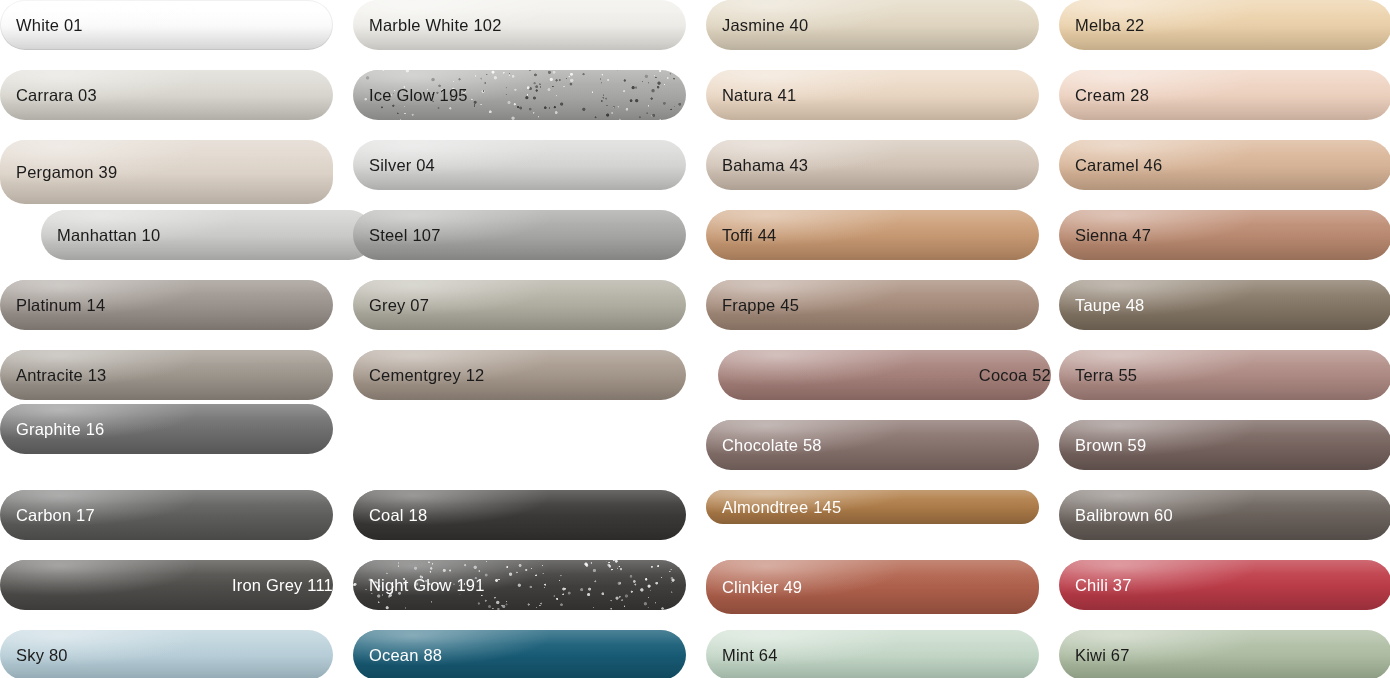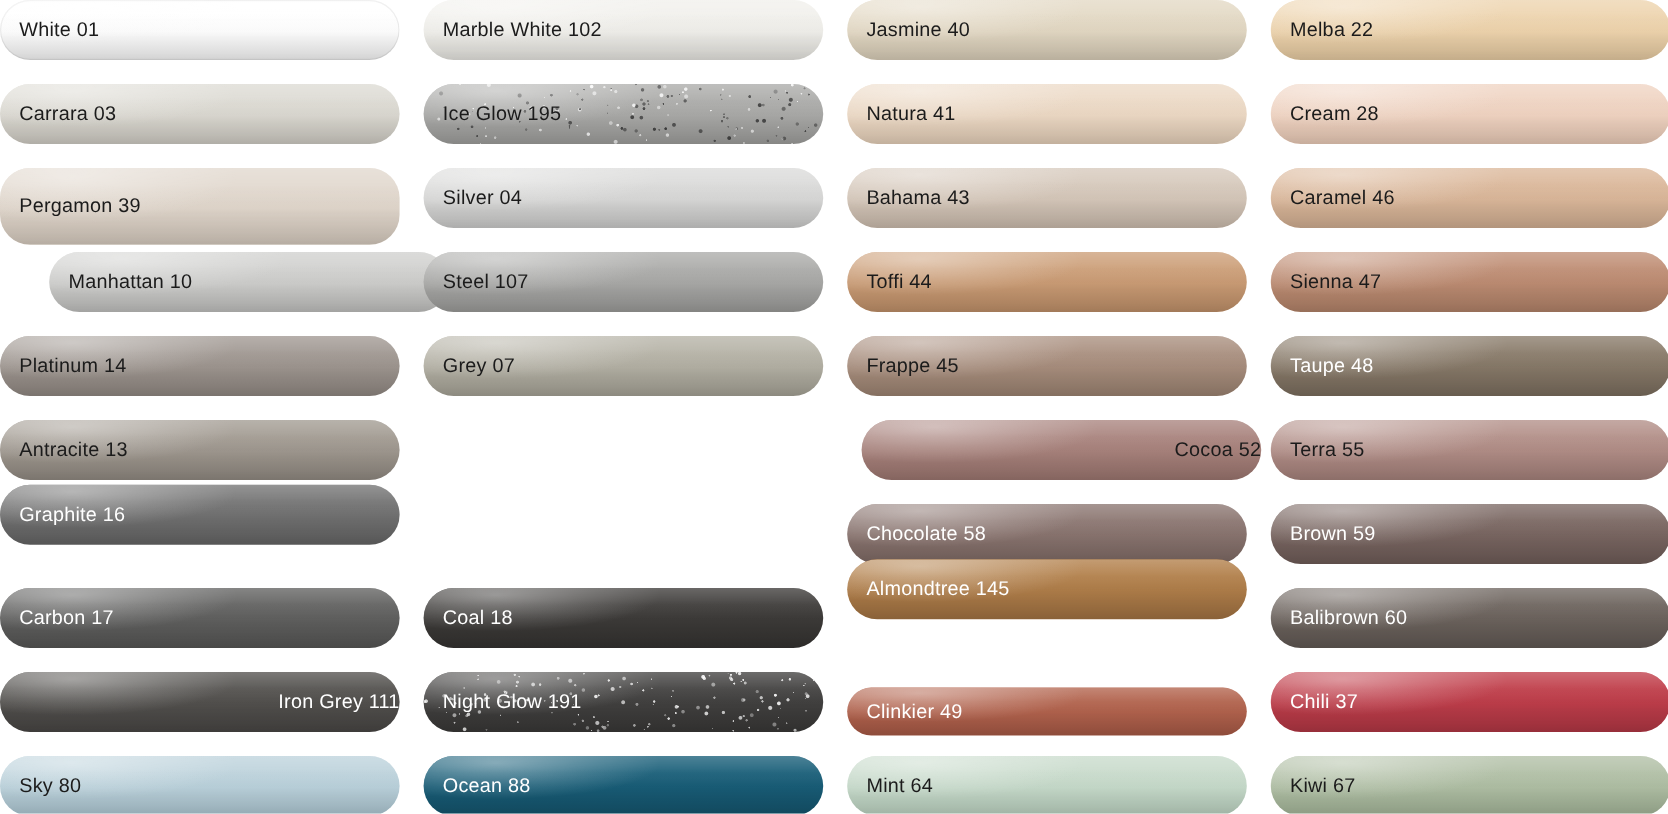--- a/index.html
+++ b/index.html
@@ -132,20 +132,24 @@
       <span class="chip-label">Silver 04</span>
     </div>
     <div class="swatch dark-text" style="left: 353px; top: 210px; width: 333px; height: 50px; border-radius: 25px; background: linear-gradient(rgb(173, 173, 171) 0%, rgb(173, 173, 171) 22%, rgb(152, 152, 150) 100%);">
       <div class="sheen"></div>
       <span class="chip-label">Steel 107</span>
     </div>
     <div class="swatch dark-text" style="left: 353px; top: 280px; width: 333px; height: 50px; border-radius: 25px; background: linear-gradient(rgb(183, 180, 168) 0%, rgb(183, 180, 168) 22%, rgb(162, 159, 147) 100%);">
       <div class="sheen"></div>
       <span class="chip-label">Grey 07</span>
     </div>
+    <div class="swatch dark-text" style="left: 353px; top: 350px; width: 333px; height: 50px; border-radius: 25px; background: linear-gradient(rgb(171, 157, 145) 0%, rgb(171, 157, 145) 22%, rgb(150, 137, 125) 100%);">
+      <div class="sheen"></div>
+      <span class="chip-label">Cementgrey 12</span>
+    </div>
     <div class="swatch light-text" style="left: 353px; top: 490px; width: 333px; height: 50px; border-radius: 25px; background: linear-gradient(rgb(64, 62, 60) 0%, rgb(64, 62, 60) 22%, rgb(52, 50, 48) 100%);">
       <div class="sheen"></div>
       <span class="chip-label">Coal 18</span>
     </div>
     <div class="swatch light-text" style="left: 353px; top: 560px; width: 333px; height: 50px; border-radius: 25px; background: linear-gradient(rgb(69, 68, 67) 0%, rgb(69, 68, 67) 22%, rgb(56, 55, 54) 100%);">
       <div class="speckles" style="background-image: radial-gradient(1.61px at 92.95% 97.13%, rgba(255, 255, 255, 0.73) 0%, rgba(255, 255, 255, 0.73) 60%, rgba(0, 0, 0, 0) 100%), radial-gradient(1.11px at 54.99% 30.68%, rgba(255, 255, 255, 0.81) 0%, rgba(255, 255, 255, 0.81) 60%, rgba(0, 0, 0, 0) 100%), radial-gradient(1.57px at 22.9% 48.12%, rgba(255, 255, 255, 0.67) 0%, rgba(255, 255, 255, 0.67) 60%, rgba(0, 0, 0, 0) 100%), radial-gradient(0.54px at 72.26% 94.8%, rgba(255, 255, 255, 0.53) 0%, rgba(255, 255, 255, 0.53) 60%, rgba(0, 0, 0, 0) 100%), radial-gradient(1.58px at 95.74% 36.35%, rgba(255, 255, 255, 0.4) 0%, rgba(255, 255, 255, 0.4) 60%, rgba(0, 0, 0, 0) 100%), radial-gradient(0.77px at 38.72% 71.31%, rgba(255, 255, 255, 0.86) 0%, rgba(255, 255, 255, 0.86) 60%, rgba(0, 0, 0, 0) 100%), radial-gradient(0.93px at 13.65% 12.27%, rgba(255, 255, 255, 0.57) 0%, rgba(255, 255, 255, 0.57) 60%, rgba(0, 0, 0, 0) 100%), radial-gradient(0.55px at 32% 51.48%, rgba(255, 255, 255, 0.57) 0%, rgba(255, 255, 255, 0.57) 60%, rgba(0, 0, 0, 0) 100%), radial-gradient(1.21px at 72.78% 42.73%, rgba(255, 255, 255, 0.55) 0%, rgba(255, 255, 255, 0.55) 60%, rgba(0, 0, 0, 0) 100%), radial-gradient(1.5px at 23.49% 16.87%, rgba(255, 255, 255, 0.65) 0%, rgba(255, 255, 255, 0.65) 60%, rgba(0, 0, 0, 0) 100%), radial-gradient(1.78px at 13.97% 66.61%, rgba(255, 255, 255, 0.6) 0%, rgba(255, 255, 255, 0.6) 60%, rgba(0, 0, 0, 0) 100%), radial-gradient(1.86px at 71.04% 58.26%, rgba(255, 255, 255, 0.66) 0%, rgba(255, 255, 255, 0.66) 60%, rgba(0, 0, 0, 0) 100%), radial-gradient(1.88px at 98.58% 7.34%, rgba(255, 255, 255, 0.52) 0%, rgba(255, 255, 255, 0.52) 60%, rgba(0, 0, 0, 0) 100%), radial-gradient(1px at 15.74% 96.17%, rgba(255, 255, 255, 0.36) 0%, rgba(255, 255, 255, 0.36) 60%, rgba(0, 0, 0, 0) 100%), radial-gradient(0.67px at 95.18% 22.92%, rgba(255, 255, 255, 0.77) 0%, rgba(255, 255, 255, 0.77) 60%, rgba(0, 0, 0, 0) 100%), radial-gradient(1.17px at 80.1% 73.5%, rgba(255, 255, 255, 0.62) 0%, rgba(255, 255, 255, 0.62) 60%, rgba(0, 0, 0, 0) 100%), radial-gradient(1.94px at 88.91% 52.31%, rgba(255, 255, 255, 0.86) 0%, rgba(255, 255, 255, 0.86) 60%, rgba(0, 0, 0, 0) 100%), radial-gradient(0.7px at 32.13% 68.15%, rgba(255, 255, 255, 0.56) 0%, rgba(255, 255, 255, 0.56) 60%, rgba(0, 0, 0, 0) 100%), radial-gradient(1.1px at 42.61% 75.38%, rgba(255, 255, 255, 0.63) 0%, rgba(255, 255, 255, 0.63) 60%, rgba(0, 0, 0, 0) 100%), radial-gradient(1.2px at 84.8% 49.03%, rgba(255, 255, 255, 0.65) 0%, rgba(255, 255, 255, 0.65) 60%, rgba(0, 0, 0, 0) 100%), radial-gradient(1.18px at 46.33% 14.12%, rgba(255, 255, 255, 0.84) 0%, rgba(255, 255, 255, 0.84) 60%, rgba(0, 0, 0, 0) 100%), radial-gradient(1.93px at 27.41% 20.8%, rgba(255, 255, 255, 0.66) 0%, rgba(255, 255, 255, 0.66) 60%, rgba(0, 0, 0, 0) 100%), radial-gradient(1.5px at 88.04% 38.71%, rgba(255, 255, 255, 0.9) 0%, rgba(255, 255, 255, 0.9) 60%, rgba(0, 0, 0, 0) 100%), radial-gradient(1.85px at 11.22% 70.6%, rgba(255, 255, 255, 0.76) 0%, rgba(255, 255, 255, 0.76) 60%, rgba(0, 0, 0, 0) 100%), radial-gradient(1.26px at 39.85% 81.32%, rgba(255, 255, 255, 0.54) 0%, rgba(255, 255, 255, 0.54) 60%, rgba(0, 0, 0, 0) 100%), radial-gradient(1.86px at 50.17% 10.88%, rgba(255, 255, 255, 0.59) 0%, rgba(255, 255, 255, 0.59) 60%, rgba(0, 0, 0, 0) 100%), radial-gradient(0.93px at 71.54% 5.98%, rgba(255, 255, 255, 0.61) 0%, rgba(255, 255, 255, 0.61) 60%, rgba(0, 0, 0, 0) 100%), radial-gradient(1.04px at 3.03% 94.03%, rgba(255, 255, 255, 0.51) 0%, rgba(255, 255, 255, 0.51) 60%, rgba(0, 0, 0, 0) 100%), radial-gradient(0.58px at 95.53% 44.51%, rgba(255, 255, 255, 0.45) 0%, rgba(255, 255, 255, 0.45) 60%, rgba(0, 0, 0, 0) 100%), radial-gradient(0.94px at 81.52% 92.61%, rgba(255, 255, 255, 0.84) 0%, rgba(255, 255, 255, 0.84) 60%, rgba(0, 0, 0, 0) 100%), radial-gradient(0.97px at 12.99% 52.26%, rgba(255, 255, 255, 0.5) 0%, rgba(255, 255, 255, 0.5) 60%, rgba(0, 0, 0, 0) 100%), radial-gradient(0.91px at 90.84% 85.47%, rgba(255, 255, 255, 0.57) 0%, rgba(255, 255, 255, 0.57) 60%, rgba(0, 0, 0, 0) 100%), radial-gradient(1.39px at 0.28% 49.44%, rgba(255, 255, 255, 0.68) 0%, rgba(255, 255, 255, 0.68) 60%, rgba(0, 0, 0, 0) 100%), radial-gradient(0.6px at 79.45% 16.14%, rgba(255, 255, 255, 0.72) 0%, rgba(255, 255, 255, 0.72) 60%, rgba(0, 0, 0, 0) 100%), radial-gradient(2.03px at 72.5% 21%, rgba(255, 255, 255, 0.47) 0%, rgba(255, 255, 255, 0.47) 60%, rgba(0, 0, 0, 0) 100%), radial-gradient(1.9px at 18.78% 16.5%, rgba(255, 255, 255, 0.44) 0%, rgba(255, 255, 255, 0.44) 60%, rgba(0, 0, 0, 0) 100%), radial-gradient(1px at 56.1% 91.11%, rgba(255, 255, 255, 0.71) 0%, rgba(255, 255, 255, 0.71) 60%, rgba(0, 0, 0, 0) 100%), radial-gradient(1.66px at 84.49% 42.89%, rgba(255, 255, 255, 0.67) 0%, rgba(255, 255, 255, 0.67) 60%, rgba(0, 0, 0, 0) 100%), radial-gradient(0.91px at 77.5% 97.78%, rgba(255, 255, 255, 0.79) 0%, rgba(255, 255, 255, 0.79) 60%, rgba(0, 0, 0, 0) 100%), radial-gradient(1.6px at 77.11% 12.67%, rgba(255, 255, 255, 0.74) 0%, rgba(255, 255, 255, 0.74) 60%, rgba(0, 0, 0, 0) 100%), radial-gradient(1.85px at 63.28% 58.05%, rgba(255, 255, 255, 0.77) 0%, rgba(255, 255, 255, 0.77) 60%, rgba(0, 0, 0, 0) 100%), radial-gradient(1.19px at 44.77% 91.13%, rgba(255, 255, 255, 0.6) 0%, rgba(255, 255, 255, 0.6) 60%, rgba(0, 0, 0, 0) 100%), radial-gradient(1.39px at 12.02% 53.92%, rgba(255, 255, 255, 0.45) 0%, rgba(255, 255, 255, 0.45) 60%, rgba(0, 0, 0, 0) 100%), radial-gradient(0.81px at 77.49% 81.73%, rgba(255, 255, 255, 0.8) 0%, rgba(255, 255, 255, 0.8) 60%, rgba(0, 0, 0, 0) 100%), radial-gradient(0.57px at 92.63% 34.76%, rgba(255, 255, 255, 0.71) 0%, rgba(255, 255, 255, 0.71) 60%, rgba(0, 0, 0, 0) 100%), radial-gradient(1.41px at 37.78% 86.99%, rgba(255, 255, 255, 0.41) 0%, rgba(255, 255, 255, 0.41) 60%, rgba(0, 0, 0, 0) 100%), radial-gradient(1.43px at 96.51% 94.81%, rgba(255, 255, 255, 0.41) 0%, rgba(255, 255, 255, 0.41) 60%, rgba(0, 0, 0, 0) 100%), radial-gradient(1.24px at 80.83% 80.53%, rgba(255, 255, 255, 0.49) 0%, rgba(255, 255, 255, 0.49) 60%, rgba(0, 0, 0, 0) 100%), radial-gradient(0.51px at 37.59% 53.6%, rgba(255, 255, 255, 0.58) 0%, rgba(255, 255, 255, 0.58) 60%, rgba(0, 0, 0, 0) 100%), radial-gradient(0.62px at 53.56% 17.43%, rgba(255, 255, 255, 0.71) 0%, rgba(255, 255, 255, 0.71) 60%, rgba(0, 0, 0, 0) 100%), radial-gradient(1.01px at 63.1% 68.47%, rgba(255, 255, 255, 0.83) 0%, rgba(255, 255, 255, 0.83) 60%, rgba(0, 0, 0, 0) 100%), radial-gradient(0.94px at 62.43% 31.39%, rgba(255, 255, 255, 0.4) 0%, rgba(255, 255, 255, 0.4) 60%, rgba(0, 0, 0, 0) 100%), radial-gradient(1.16px at 60.48% 72.11%, rgba(255, 255, 255, 0.35) 0%, rgba(255, 255, 255, 0.35) 60%, rgba(0, 0, 0, 0) 100%), radial-gradient(0.87px at 40.12% 2.92%, rgba(255, 255, 255, 0.59) 0%, rgba(255, 255, 255, 0.59) 60%, rgba(0, 0, 0, 0) 100%), radial-gradient(0.98px at 33.43% 48.16%, rgba(255, 255, 255, 0.74) 0%, rgba(255, 255, 255, 0.74) 60%, rgba(0, 0, 0, 0) 100%), radial-gradient(1.93px at 45.28% 92.99%, rgba(255, 255, 255, 0.58) 0%, rgba(255, 255, 255, 0.58) 60%, rgba(0, 0, 0, 0) 100%), radial-gradient(1.37px at 19.89% 58.29%, rgba(255, 255, 255, 0.36) 0%, rgba(255, 255, 255, 0.36) 60%, rgba(0, 0, 0, 0) 100%), radial-gradient(2.05px at 87.8% 87.52%, rgba(255, 255, 255, 0.43) 0%, rgba(255, 255, 255, 0.43) 60%, rgba(0, 0, 0, 0) 100%), radial-gradient(1.26px at 46.1% 88.76%, rgba(255, 255, 255, 0.36) 0%, rgba(255, 255, 255, 0.36) 60%, rgba(0, 0, 0, 0) 100%), radial-gradient(1.7px at 75.02% 67.48%, rgba(255, 255, 255, 0.72) 0%, rgba(255, 255, 255, 0.72) 60%, rgba(0, 0, 0, 0) 100%), radial-gradient(1.96px at 82.12% 72%, rgba(255, 255, 255, 0.36) 0%, rgba(255, 255, 255, 0.36) 60%, rgba(0, 0, 0, 0) 100%), radial-gradient(1.07px at 89.77% 13.79%, rgba(255, 255, 255, 0.77) 0%, rgba(255, 255, 255, 0.77) 60%, rgba(0, 0, 0, 0) 100%), radial-gradient(1.36px at 52.75% 89.03%, rgba(255, 255, 255, 0.6) 0%, rgba(255, 255, 255, 0.6) 60%, rgba(0, 0, 0, 0) 100%), radial-gradient(1.37px at 7.9% 52.2%, rgba(255, 255, 255, 0.81) 0%, rgba(255, 255, 255, 0.81) 60%, rgba(0, 0, 0, 0) 100%), radial-gradient(0.79px at 8.93% 70%, rgba(255, 255, 255, 0.52) 0%, rgba(255, 255, 255, 0.52) 60%, rgba(0, 0, 0, 0) 100%), radial-gradient(1.33px at 83.7% 63.3%, rgba(255, 255, 255, 0.77) 0%, rgba(255, 255, 255, 0.77) 60%, rgba(0, 0, 0, 0) 100%), radial-gradient(0.88px at 97.63% 13.3%, rgba(255, 255, 255, 0.9) 0%, rgba(255, 255, 255, 0.9) 60%, rgba(0, 0, 0, 0) 100%), radial-gradient(0.67px at 55.21% 95.4%, rgba(255, 255, 255, 0.54) 0%, rgba(255, 255, 255, 0.54) 60%, rgba(0, 0, 0, 0) 100%), radial-gradient(1.4px at 26.04% 46.71%, rgba(255, 255, 255, 0.87) 0%, rgba(255, 255, 255, 0.87) 60%, rgba(0, 0, 0, 0) 100%), radial-gradient(1.24px at 57.71% 49.21%, rgba(255, 255, 255, 0.82) 0%, rgba(255, 255, 255, 0.82) 60%, rgba(0, 0, 0, 0) 100%), radial-gradient(0.69px at 46.15% 82.69%, rgba(255, 255, 255, 0.69) 0%, rgba(255, 255, 255, 0.69) 60%, rgba(0, 0, 0, 0) 100%), radial-gradient(1.56px at 53.39% 53.91%, rgba(255, 255, 255, 0.45) 0%, rgba(255, 255, 255, 0.45) 60%, rgba(0, 0, 0, 0) 100%), radial-gradient(0.96px at 76.92% 4.8%, rgba(255, 255, 255, 0.85) 0%, rgba(255, 255, 255, 0.85) 60%, rgba(0, 0, 0, 0) 100%), radial-gradient(0.92px at 23.58% 83.65%, rgba(255, 255, 255, 0.52) 0%, rgba(255, 255, 255, 0.52) 60%, rgba(0, 0, 0, 0) 100%), radial-gradient(0.64px at 56.96% 11.78%, rgba(255, 255, 255, 0.82) 0%, rgba(255, 255, 255, 0.82) 60%, rgba(0, 0, 0, 0) 100%), radial-gradient(1.66px at 91.19% 46.37%, rgba(255, 255, 255, 0.75) 0%, rgba(255, 255, 255, 0.75) 60%, rgba(0, 0, 0, 0) 100%), radial-gradient(1.78px at 41% 93.14%, rgba(255, 255, 255, 0.39) 0%, rgba(255, 255, 255, 0.39) 60%, rgba(0, 0, 0, 0) 100%), radial-gradient(1.34px at 21.99% 41.86%, rgba(255, 255, 255, 0.47) 0%, rgba(255, 255, 255, 0.47) 60%, rgba(0, 0, 0, 0) 100%), radial-gradient(1.22px at 56.49% 87.05%, rgba(255, 255, 255, 0.58) 0%, rgba(255, 255, 255, 0.58) 60%, rgba(0, 0, 0, 0) 100%), radial-gradient(1.66px at 76.8% 9.95%, rgba(255, 255, 255, 0.64) 0%, rgba(255, 255, 255, 0.64) 60%, rgba(0, 0, 0, 0) 100%), radial-gradient(1.28px at 91.66% 12.22%, rgba(255, 255, 255, 0.84) 0%, rgba(255, 255, 255, 0.84) 60%, rgba(0, 0, 0, 0) 100%), radial-gradient(0.81px at 42.03% 97.56%, rgba(255, 255, 255, 0.79) 0%, rgba(255, 255, 255, 0.79) 60%, rgba(0, 0, 0, 0) 100%), radial-gradient(0.83px at 95.53% 19.34%, rgba(255, 255, 255, 0.48) 0%, rgba(255, 255, 255, 0.48) 60%, rgba(0, 0, 0, 0) 100%), radial-gradient(1.03px at 78.31% 1.06%, rgba(255, 255, 255, 0.86) 0%, rgba(255, 255, 255, 0.86) 60%, rgba(0, 0, 0, 0) 100%), radial-gradient(1.03px at 10.19% 26.66%, rgba(255, 255, 255, 0.43) 0%, rgba(255, 255, 255, 0.43) 60%, rgba(0, 0, 0, 0) 100%), radial-gradient(1.91px at 20.57% 34.27%, rgba(255, 255, 255, 0.46) 0%, rgba(255, 255, 255, 0.46) 60%, rgba(0, 0, 0, 0) 100%), radial-gradient(1.07px at 77.75% 19.25%, rgba(255, 255, 255, 0.85) 0%, rgba(255, 255, 255, 0.85) 60%, rgba(0, 0, 0, 0) 100%), radial-gradient(1.33px at 15.38% 37.61%, rgba(255, 255, 255, 0.76) 0%, rgba(255, 255, 255, 0.76) 60%, rgba(0, 0, 0, 0) 100%), radial-gradient(0.83px at 30.33% 48.13%, rgba(255, 255, 255, 0.46) 0%, rgba(255, 255, 255, 0.46) 60%, rgba(0, 0, 0, 0) 100%), radial-gradient(0.96px at 63.74% 57.64%, rgba(255, 255, 255, 0.78) 0%, rgba(255, 255, 255, 0.78) 60%, rgba(0, 0, 0, 0) 100%), radial-gradient(2.08px at 36.7% 14.63%, rgba(255, 255, 255, 0.57) 0%, rgba(255, 255, 255, 0.57) 60%, rgba(0, 0, 0, 0) 100%), radial-gradient(0.54px at 76.19% 2.16%, rgba(255, 255, 255, 0.41) 0%, rgba(255, 255, 255, 0.41) 60%, rgba(0, 0, 0, 0) 100%), radial-gradient(1.2px at 20.29% 32.78%, rgba(255, 255, 255, 0.59) 0%, rgba(255, 255, 255, 0.59) 60%, rgba(0, 0, 0, 0) 100%), radial-gradient(1.67px at 5.07% 39.76%, rgba(255, 255, 255, 0.42) 0%, rgba(255, 255, 255, 0.42) 60%, rgba(0, 0, 0, 0) 100%), radial-gradient(0.68px at 20.8% 34.99%, rgba(255, 255, 255, 0.73) 0%, rgba(255, 255, 255, 0.73) 60%, rgba(0, 0, 0, 0) 100%), radial-gradient(0.73px at 3.91% 59.34%, rgba(255, 255, 255, 0.51) 0%, rgba(255, 255, 255, 0.51) 60%, rgba(0, 0, 0, 0) 100%), radial-gradient(1.06px at 43.81% 39.03%, rgba(255, 255, 255, 0.78) 0%, rgba(255, 255, 255, 0.78) 60%, rgba(0, 0, 0, 0) 100%), radial-gradient(1.45px at 33.68% 10.46%, rgba(255, 255, 255, 0.49) 0%, rgba(255, 255, 255, 0.49) 60%, rgba(0, 0, 0, 0) 100%), radial-gradient(1.92px at 10.26% 95.49%, rgba(255, 255, 255, 0.86) 0%, rgba(255, 255, 255, 0.86) 60%, rgba(0, 0, 0, 0) 100%), radial-gradient(1.81px at 64.92% 66.16%, rgba(255, 255, 255, 0.42) 0%, rgba(255, 255, 255, 0.42) 60%, rgba(0, 0, 0, 0) 100%), radial-gradient(2.09px at 86.74% 59.82%, rgba(255, 255, 255, 0.77) 0%, rgba(255, 255, 255, 0.77) 60%, rgba(0, 0, 0, 0) 100%), radial-gradient(1.94px at 79.29% 76.33%, rgba(255, 255, 255, 0.72) 0%, rgba(255, 255, 255, 0.72) 60%, rgba(0, 0, 0, 0) 100%), radial-gradient(1.18px at 22.8% 4.74%, rgba(255, 255, 255, 0.68) 0%, rgba(255, 255, 255, 0.68) 60%, rgba(0, 0, 0, 0) 100%), radial-gradient(1.53px at 80.48% 18.32%, rgba(255, 255, 255, 0.6) 0%, rgba(255, 255, 255, 0.6) 60%, rgba(0, 0, 0, 0) 100%), radial-gradient(1.02px at 95.7% 64.42%, rgba(255, 255, 255, 0.41) 0%, rgba(255, 255, 255, 0.41) 60%, rgba(0, 0, 0, 0) 100%), radial-gradient(0.57px at 62.05% 40.37%, rgba(255, 255, 255, 0.74) 0%, rgba(255, 255, 255, 0.74) 60%, rgba(0, 0, 0, 0) 100%), radial-gradient(1.2px at 37.96% 22.02%, rgba(255, 255, 255, 0.58) 0%, rgba(255, 255, 255, 0.58) 60%, rgba(0, 0, 0, 0) 100%), radial-gradient(1.95px at 96.11% 40.38%, rgba(255, 255, 255, 0.77) 0%, rgba(255, 255, 255, 0.77) 60%, rgba(0, 0, 0, 0) 100%), radial-gradient(0.88px at 79.97% 13.23%, rgba(255, 255, 255, 0.87) 0%, rgba(255, 255, 255, 0.87) 60%, rgba(0, 0, 0, 0) 100%), radial-gradient(0.98px at 7.74% 84.4%, rgba(255, 255, 255, 0.76) 0%, rgba(255, 255, 255, 0.76) 60%, rgba(0, 0, 0, 0) 100%), radial-gradient(1.89px at 68.67% 59.36%, rgba(255, 255, 255, 0.44) 0%, rgba(255, 255, 255, 0.44) 60%, rgba(0, 0, 0, 0) 100%), radial-gradient(0.71px at 97.65% 9.45%, rgba(255, 255, 255, 0.83) 0%, rgba(255, 255, 255, 0.83) 60%, rgba(0, 0, 0, 0) 100%), radial-gradient(1.16px at 49.23% 24.95%, rgba(255, 255, 255, 0.55) 0%, rgba(255, 255, 255, 0.55) 60%, rgba(0, 0, 0, 0) 100%), radial-gradient(2.07px at 47.31% 28.37%, rgba(255, 255, 255, 0.69) 0%, rgba(255, 255, 255, 0.69) 60%, rgba(0, 0, 0, 0) 100%), radial-gradient(1.45px at 43.67% 97.97%, rgba(255, 255, 255, 0.53) 0%, rgba(255, 255, 255, 0.53) 60%, rgba(0, 0, 0, 0) 100%), radial-gradient(2.02px at 49.94% 50.45%, rgba(255, 255, 255, 0.64) 0%, rgba(255, 255, 255, 0.64) 60%, rgba(0, 0, 0, 0) 100%), radial-gradient(0.88px at 88.68% 94.7%, rgba(255, 255, 255, 0.37) 0%, rgba(255, 255, 255, 0.37) 60%, rgba(0, 0, 0, 0) 100%), radial-gradient(0.84px at 57.11% 27.28%, rgba(255, 255, 255, 0.44) 0%, rgba(255, 255, 255, 0.44) 60%, rgba(0, 0, 0, 0) 100%), radial-gradient(1.74px at 79.08% 2.55%, rgba(255, 255, 255, 0.86) 0%, rgba(255, 255, 255, 0.86) 60%, rgba(0, 0, 0, 0) 100%), radial-gradient(2.07px at 79.96% 46.69%, rgba(255, 255, 255, 0.39) 0%, rgba(255, 255, 255, 0.39) 60%, rgba(0, 0, 0, 0) 100%), radial-gradient(1.49px at 10.81% 72.94%, rgba(255, 255, 255, 0.5) 0%, rgba(255, 255, 255, 0.5) 60%, rgba(0, 0, 0, 0) 100%), radial-gradient(0.58px at 89.36% 61.26%, rgba(255, 255, 255, 0.36) 0%, rgba(255, 255, 255, 0.36) 60%, rgba(0, 0, 0, 0) 100%), radial-gradient(1.95px at 70.76% 69.14%, rgba(255, 255, 255, 0.8) 0%, rgba(255, 255, 255, 0.8) 60%, rgba(0, 0, 0, 0) 100%), radial-gradient(1.7px at 70.24% 10.75%, rgba(255, 255, 255, 0.81) 0%, rgba(255, 255, 255, 0.81) 60%, rgba(0, 0, 0, 0) 100%), radial-gradient(2.01px at 7.72% 72.09%, rgba(255, 255, 255, 0.57) 0%, rgba(255, 255, 255, 0.57) 60%, rgba(0, 0, 0, 0) 100%), radial-gradient(0.54px at 57.43% 54.5%, rgba(255, 255, 255, 0.64) 0%, rgba(255, 255, 255, 0.64) 60%, rgba(0, 0, 0, 0) 100%), radial-gradient(0.6px at 88.83% 75.38%, rgba(255, 255, 255, 0.62) 0%, rgba(255, 255, 255, 0.62) 60%, rgba(0, 0, 0, 0) 100%), radial-gradient(1.07px at 23.26% 23.46%, rgba(255, 255, 255, 0.81) 0%, rgba(255, 255, 255, 0.81) 60%, rgba(0, 0, 0, 0) 100%), radial-gradient(0.88px at 23.94% 7.68%, rgba(255, 255, 255, 0.7) 0%, rgba(255, 255, 255, 0.7) 60%, rgba(0, 0, 0, 0) 100%), radial-gradient(1.29px at 29.16% 20.99%, rgba(255, 255, 255, 0.69) 0%, rgba(255, 255, 255, 0.69) 60%, rgba(0, 0, 0, 0) 100%), radial-gradient(0.56px at 19.23% 71.85%, rgba(255, 255, 255, 0.68) 0%, rgba(255, 255, 255, 0.68) 60%, rgba(0, 0, 0, 0) 100%), radial-gradient(1.13px at 7.24% 45.56%, rgba(255, 255, 255, 0.58) 0%, rgba(255, 255, 255, 0.58) 60%, rgba(0, 0, 0, 0) 100%), radial-gradient(1.98px at 19.12% 48.07%, rgba(255, 255, 255, 0.46) 0%, rgba(255, 255, 255, 0.46) 60%, rgba(0, 0, 0, 0) 100%), radial-gradient(1.67px at 62.61% 89.4%, rgba(255, 255, 255, 0.47) 0%, rgba(255, 255, 255, 0.47) 60%, rgba(0, 0, 0, 0) 100%), radial-gradient(1.25px at 80.27% 46.44%, rgba(255, 255, 255, 0.4) 0%, rgba(255, 255, 255, 0.4) 60%, rgba(0, 0, 0, 0) 100%), radial-gradient(1.34px at 52.05% 19.97%, rgba(255, 255, 255, 0.71) 0%, rgba(255, 255, 255, 0.71) 60%, rgba(0, 0, 0, 0) 100%), radial-gradient(1.84px at 0.63% 48.58%, rgba(255, 255, 255, 0.77) 0%, rgba(255, 255, 255, 0.77) 60%, rgba(0, 0, 0, 0) 100%), radial-gradient(1.38px at 96.86% 0.44%, rgba(255, 255, 255, 0.38) 0%, rgba(255, 255, 255, 0.38) 60%, rgba(0, 0, 0, 0) 100%), radial-gradient(2.1px at 43.47% 84.92%, rgba(255, 255, 255, 0.73) 0%, rgba(255, 255, 255, 0.73) 60%, rgba(0, 0, 0, 0) 100%), radial-gradient(1.44px at 6.75% 44.19%, rgba(255, 255, 255, 0.57) 0%, rgba(255, 255, 255, 0.57) 60%, rgba(0, 0, 0, 0) 100%), radial-gradient(0.64px at 13.63% 6.01%, rgba(255, 255, 255, 0.75) 0%, rgba(255, 255, 255, 0.75) 60%, rgba(0, 0, 0, 0) 100%), radial-gradient(1.8px at 43.12% 40.86%, rgba(255, 255, 255, 0.85) 0%, rgba(255, 255, 255, 0.85) 60%, rgba(0, 0, 0, 0) 100%), radial-gradient(1.98px at 69.96% 8.14%, rgba(255, 255, 255, 0.89) 0%, rgba(255, 255, 255, 0.89) 60%, rgba(0, 0, 0, 0) 100%), radial-gradient(1.31px at 61.32% 77.64%, rgba(255, 255, 255, 0.87) 0%, rgba(255, 255, 255, 0.87) 60%, rgba(0, 0, 0, 0) 100%), radial-gradient(1.41px at 36.85% 36.18%, rgba(255, 255, 255, 0.45) 0%, rgba(255, 255, 255, 0.45) 60%, rgba(0, 0, 0, 0) 100%), radial-gradient(1.64px at 83.48% 32.68%, rgba(255, 255, 255, 0.35) 0%, rgba(255, 255, 255, 0.35) 60%, rgba(0, 0, 0, 0) 100%), radial-gradient(1.84px at 15.42% 46.3%, rgba(255, 255, 255, 0.49) 0%, rgba(255, 255, 255, 0.49) 60%, rgba(0, 0, 0, 0) 100%), radial-gradient(1.81px at 1.91% 9.74%, rgba(255, 255, 255, 0.65) 0%, rgba(255, 255, 255, 0.65) 60%, rgba(0, 0, 0, 0) 100%), radial-gradient(1.8px at 39.99% 30.08%, rgba(255, 255, 255, 0.4) 0%, rgba(255, 255, 255, 0.4) 60%, rgba(0, 0, 0, 0) 100%), radial-gradient(0.67px at 5.69% 67.21%, rgba(255, 255, 255, 0.55) 0%, rgba(255, 255, 255, 0.55) 60%, rgba(0, 0, 0, 0) 100%);"></div>
       <div class="sheen"></div>
       <span class="chip-label">Night Glow 191</span>
     </div>
     <div class="swatch light-text" style="left: 353px; top: 630px; width: 333px; height: 50px; border-radius: 25px; background: linear-gradient(rgb(27, 96, 122) 0%, rgb(27, 96, 122) 22%, rgb(20, 82, 106) 100%);">
@@ -173,25 +177,25 @@
       <span class="chip-label">Frappe 45</span>
     </div>
     <div class="swatch dark-text" style="left: 718px; top: 350px; width: 333px; height: 50px; border-radius: 25px; background: linear-gradient(rgb(171, 134, 128) 0%, rgb(171, 134, 128) 22%, rgb(153, 116, 110) 100%); justify-content: flex-end;">
       <div class="sheen"></div>
       <span class="chip-label">Cocoa 52</span>
     </div>
     <div class="swatch light-text" style="left: 706px; top: 420px; width: 333px; height: 50px; border-radius: 25px; background: linear-gradient(rgb(141, 120, 115) 0%, rgb(141, 120, 115) 22%, rgb(123, 103, 98) 100%);">
       <div class="sheen"></div>
       <span class="chip-label">Chocolate 58</span>
     </div>
-    <div class="swatch light-text" style="left: 706px; top: 466px; width: 333px; height: 50px; border-radius: 25px; background: linear-gradient(rgb(179, 129, 76) 0%, rgb(179, 129, 76) 22%, rgb(158, 112, 65) 100%);">
+    <div class="swatch light-text" style="left: 706px; top: 490px; width: 333px; height: 34px; border-radius: 25px; background: linear-gradient(rgb(179, 129, 76) 0%, rgb(179, 129, 76) 22%, rgb(158, 112, 65) 100%);">
       <div class="sheen"></div>
       <span class="chip-label">Almondtree 145</span>
     </div>
-    <div class="swatch light-text" style="left: 706px; top: 573px; width: 333px; height: 40px; border-radius: 25px; background: linear-gradient(rgb(179, 101, 79) 0%, rgb(179, 101, 79) 22%, rgb(162, 87, 68) 100%);">
+    <div class="swatch light-text" style="left: 706px; top: 560px; width: 333px; height: 54px; border-radius: 25px; background: linear-gradient(rgb(179, 101, 79) 0%, rgb(179, 101, 79) 22%, rgb(162, 87, 68) 100%);">
       <div class="sheen"></div>
       <span class="chip-label">Clinkier 49</span>
     </div>
     <div class="swatch dark-text" style="left: 706px; top: 630px; width: 333px; height: 50px; border-radius: 25px; background: linear-gradient(rgb(202, 220, 205) 0%, rgb(202, 220, 205) 22%, rgb(182, 204, 187) 100%);">
       <div class="sheen"></div>
       <span class="chip-label">Mint 64</span>
     </div>
     <div class="swatch dark-text" style="left: 1059px; top: 0px; width: 333px; height: 50px; border-radius: 25px; background: linear-gradient(rgb(238, 213, 176) 0%, rgb(238, 213, 176) 22%, rgb(226, 199, 159) 100%);">
       <div class="sheen"></div>
       <span class="chip-label">Melba 22</span>

